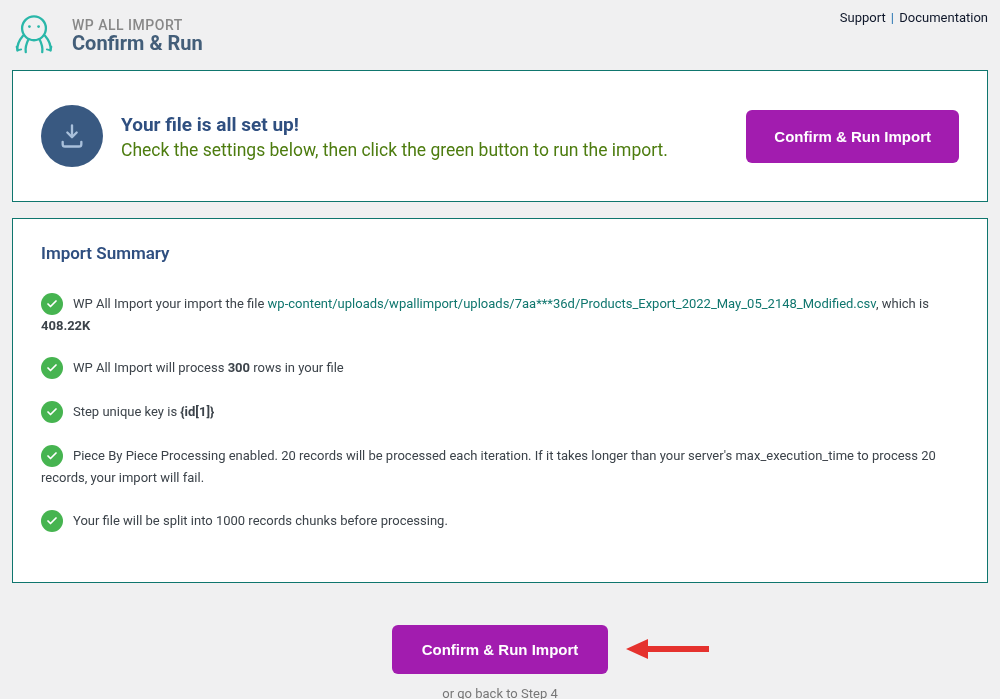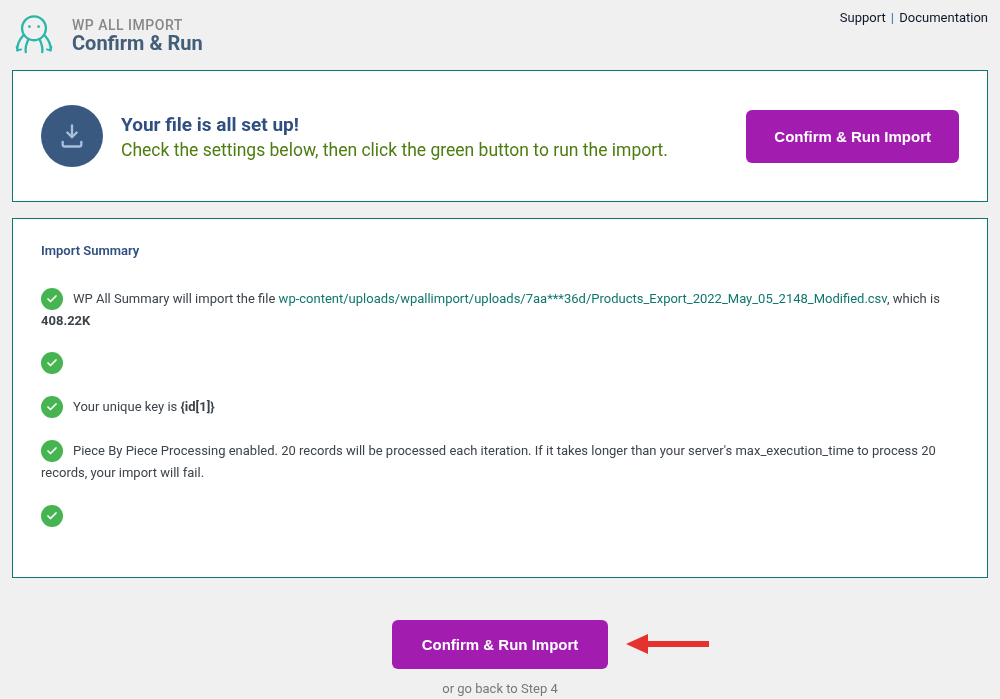--- a/index.html
+++ b/index.html
@@ -78,21 +78,21 @@
       font-size: 15px;
       font-weight: 700;
       padding: 18px 28px;
       cursor: pointer;
     }
 
     .summary {
       padding: 24px 28px 50px;
     }
     .summary-title {
-      font-size: 13px;
+      font-size: 17px;
       font-weight: 600;
       color: #2f4f80;
       margin-bottom: 30px;
     }
     .summary-item {
       display: block;
       font-size: 13px;
       color: #3c434a;
       line-height: 1.5;
       margin-bottom: 22px;
@@ -179,53 +179,53 @@
 </div>
 
 <div class="panel summary">
   <div class="summary-title">Import Summary</div>
 
   <div class="summary-item">
     <span class="check-circ">
         <svg width="12" height="12" viewBox="0 0 24 24" fill="none" stroke="#fff" stroke-width="3.5" stroke-linecap="round" stroke-linejoin="round">
           <polyline points="4 12 9 17 20 6"></polyline>
         </svg>
-      </span><span class="txt"><span>WP All Summary will import the file </span><span class="path">wp-content/uploads/wpallimport/uploads/7aa***36d/Products_Export_2022_May_05_2148_Modified.csv</span><span>, which is </span><span class="bold">408.22K</span></span>
-  </div>
-
-  <div class="summary-item">
-    <span class="check-circ">
-        <svg width="12" height="12" viewBox="0 0 24 24" fill="none" stroke="#fff" stroke-width="3.5" stroke-linecap="round" stroke-linejoin="round">
-          <polyline points="4 12 9 17 20 6"></polyline>
-        </svg>
-      </span>
-  </div>
-
-  <div class="summary-item">
-    <span class="check-circ">
-        <svg width="12" height="12" viewBox="0 0 24 24" fill="none" stroke="#fff" stroke-width="3.5" stroke-linecap="round" stroke-linejoin="round">
-          <polyline points="4 12 9 17 20 6"></polyline>
-        </svg>
-      </span><span class="txt"><span>Your unique key is </span><span class="bold">{id[1]}</span></span>
+      </span><span class="txt"><span>WP All Import your import the file </span><span class="path">wp-content/uploads/wpallimport/uploads/7aa***36d/Products_Export_2022_May_05_2148_Modified.csv</span><span>, which is </span><span class="bold">408.22K</span></span>
+  </div>
+
+  <div class="summary-item">
+    <span class="check-circ">
+        <svg width="12" height="12" viewBox="0 0 24 24" fill="none" stroke="#fff" stroke-width="3.5" stroke-linecap="round" stroke-linejoin="round">
+          <polyline points="4 12 9 17 20 6"></polyline>
+        </svg>
+      </span><span class="txt"><span>WP All Import will process </span><span class="bold">300</span><span> rows in your file</span></span>
+  </div>
+
+  <div class="summary-item">
+    <span class="check-circ">
+        <svg width="12" height="12" viewBox="0 0 24 24" fill="none" stroke="#fff" stroke-width="3.5" stroke-linecap="round" stroke-linejoin="round">
+          <polyline points="4 12 9 17 20 6"></polyline>
+        </svg>
+      </span><span class="txt"><span>Step unique key is </span><span class="bold">{id[1]}</span></span>
   </div>
 
   <div class="summary-item">
     <span class="check-circ">
         <svg width="12" height="12" viewBox="0 0 24 24" fill="none" stroke="#fff" stroke-width="3.5" stroke-linecap="round" stroke-linejoin="round">
           <polyline points="4 12 9 17 20 6"></polyline>
         </svg>
       </span><span class="txt">Piece By Piece Processing enabled. 20 records will be processed each iteration. If it takes longer than your server's max_execution_time to process 20 records, your import will fail.</span>
   </div>
 
   <div class="summary-item">
     <span class="check-circ">
         <svg width="12" height="12" viewBox="0 0 24 24" fill="none" stroke="#fff" stroke-width="3.5" stroke-linecap="round" stroke-linejoin="round">
           <polyline points="4 12 9 17 20 6"></polyline>
         </svg>
-      </span>
+      </span><span class="txt">Your file will be split into 1000 records chunks before processing.</span>
   </div>
 </div>
 
 <div class="bottom-actions">
   <button class="btn-green">Confirm &amp; Run Import</button>
   <svg class="arrow-annot" width="90" height="40" viewBox="0 0 90 40">
     <line x1="85" y1="20" x2="18" y2="20" stroke="#e5322e" stroke-width="6"></line>
     <polygon points="2,20 24,10 24,30" fill="#e5322e"></polygon>
   </svg>
   <div class="back-link">

